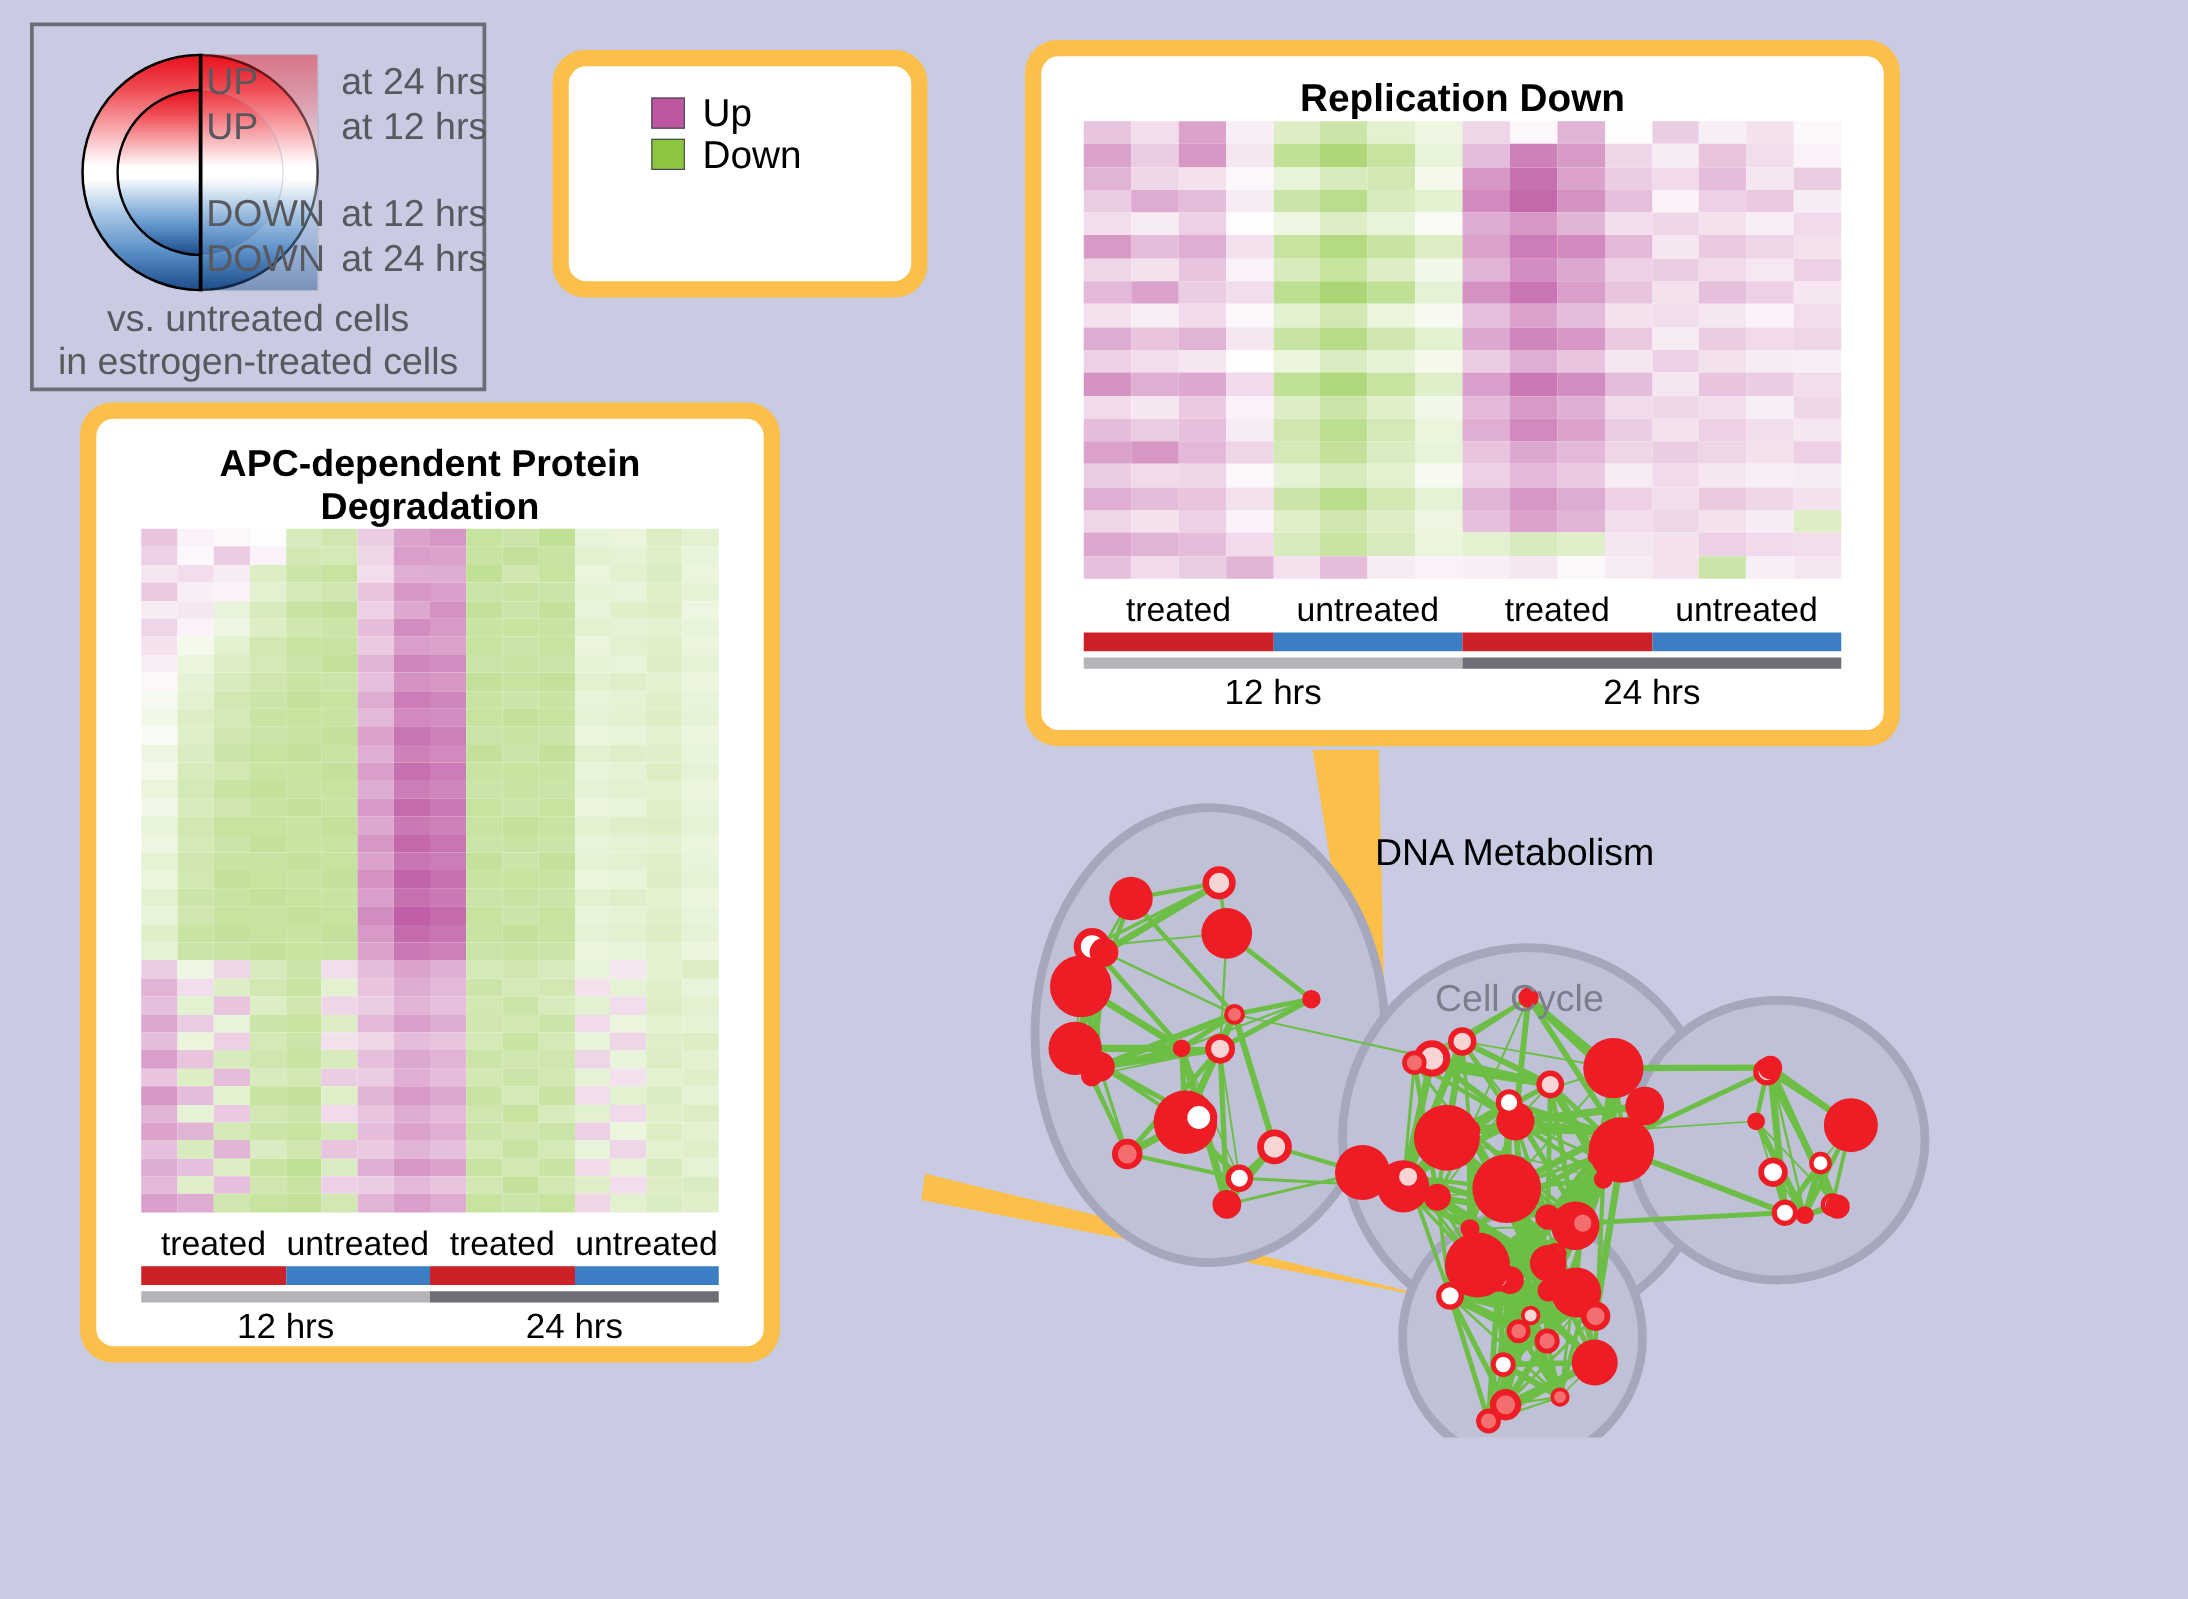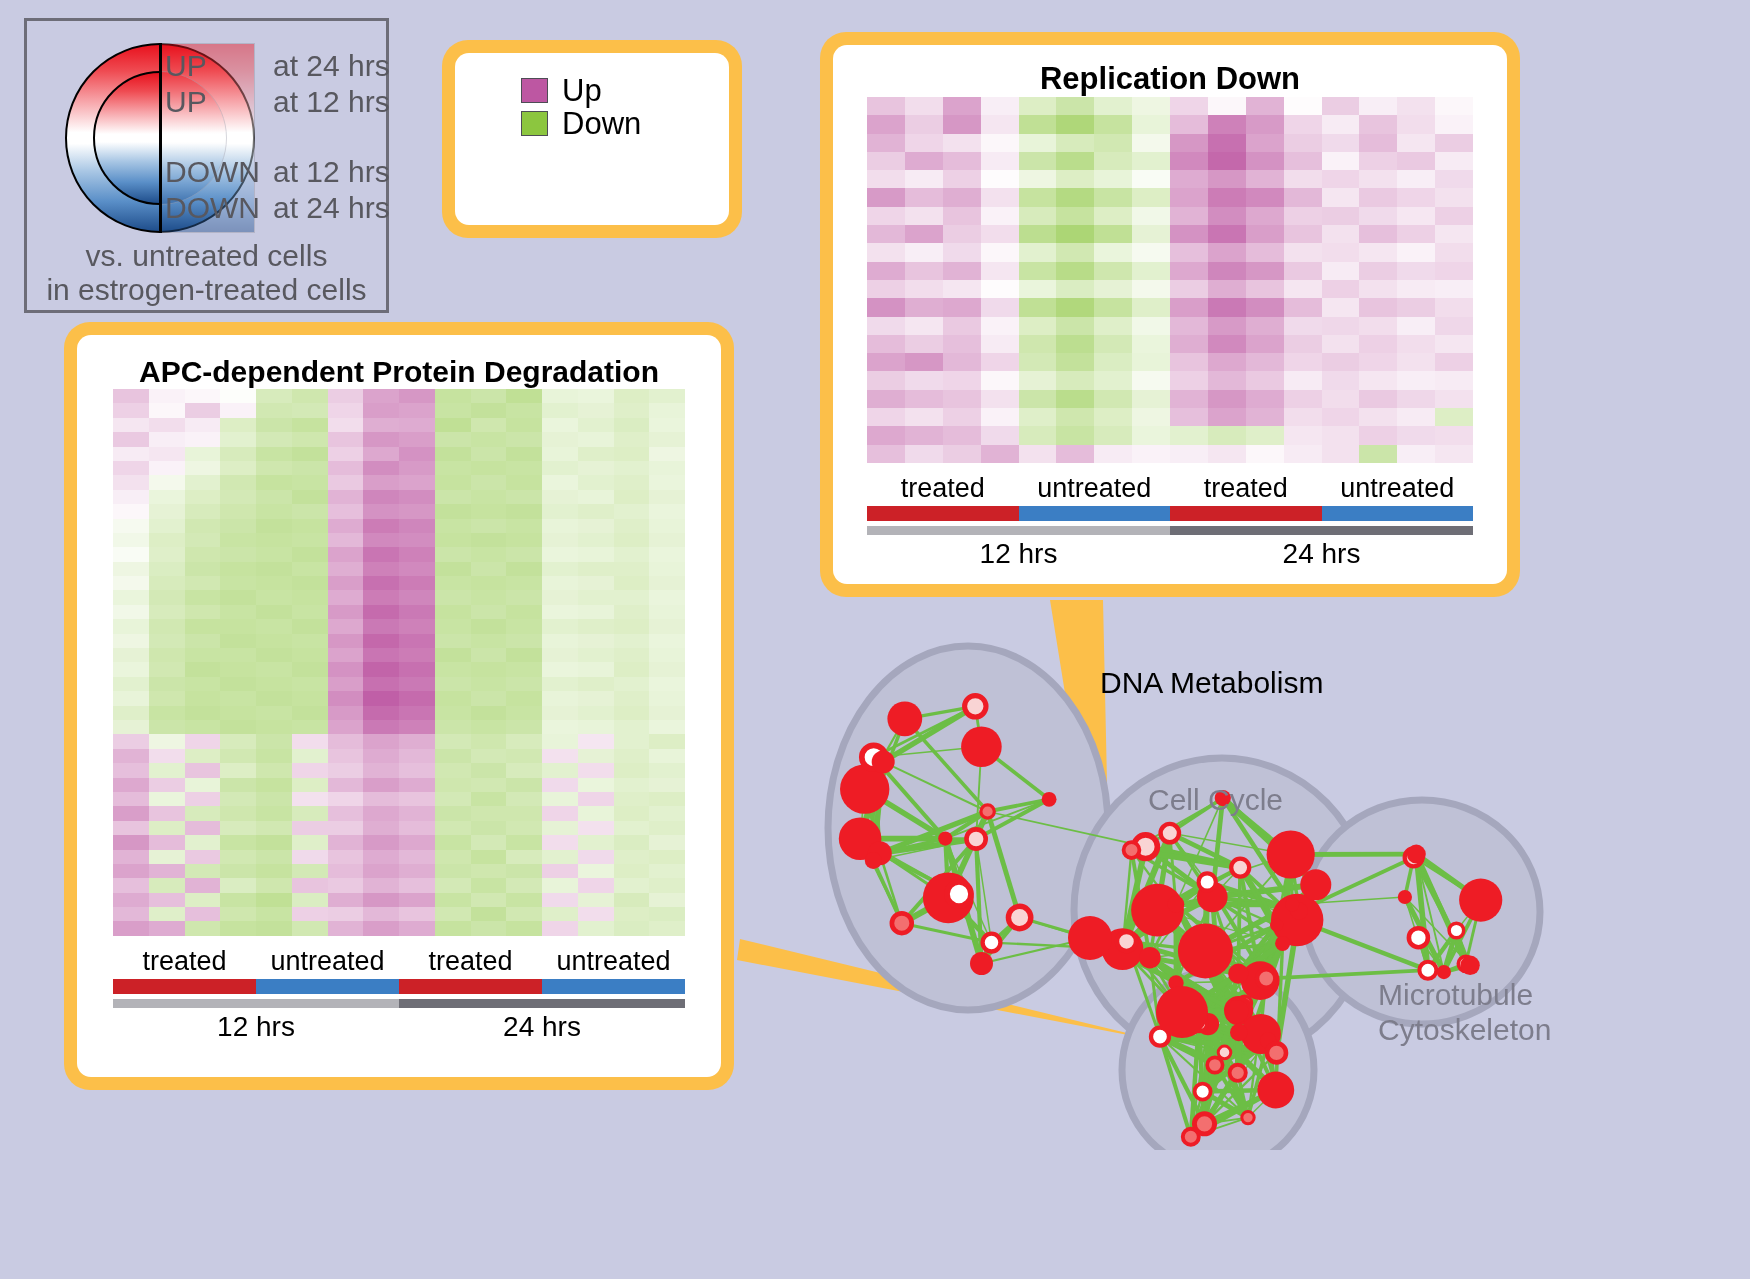--- a/index.html
+++ b/index.html
@@ -75,21 +75,21 @@
   #colorkey-panel{left:442px;top:40px;width:300px;height:198px;}
   #colorkey-panel .panel-inner{padding:16px 14px;}
   .ck-title{font-size:30px;color:#000;text-align:center;line-height:1.12;}
   .ck-rows{margin-top:6px;padding-left:52px;}
   .ck-row{display:flex;align-items:center;gap:14px;margin-top:2px;}
   .ck-swatch{width:27px;height:25px;border:1.5px solid #4d4d55;box-sizing:border-box;}
   .ck-lbl{font-size:31px;color:#000;line-height:1;}
 
   
   #replication-panel{left:820px;top:32px;width:700px;height:565px;}
-  #apc-panel{left:64px;top:322px;width:670px;height:768px;}
+  #apc-panel{left:64px;top:322px;width:560px;height:768px;}
 
   .hm-title{
     text-align:center;font-size:31px;color:#000;font-weight:bold;
     margin-top:16px;
   }
   #apc-panel .hm-title{font-size:30px;margin-top:20px;}
 
   .hm-grid{display:grid;width:100%;}
   .hm-cell{width:100%;}
 
@@ -553,24 +553,20 @@
         <circle cx="448.8" cy="412.4" r="8.8" fill="#ee1c25" stroke="#f8b0b0" stroke-width="0"></circle>
         <circle cx="412.6" cy="471.6" r="8.0" fill="#ffffff" stroke="#ee1c25" stroke-width="3.8"></circle>
         <circle cx="486.5" cy="432.9" r="9.5" fill="#f36f6f" stroke="#ee1c25" stroke-width="4.6"></circle>
         <circle cx="300.0" cy="318.0" r="22.0" fill="#ee1c25"></circle>
         <circle cx="392.0" cy="392.0" r="26.0" fill="#ee1c25"></circle>
       </g>
   </svg>
 
   <div class="cluster-label" id="lbl-dna-metabolism">DNA Metabolism</div>
   <div class="cluster-label" id="lbl-cell-cycle">Cell Cycle</div>
-  <div class="cluster-label" id="lbl-microtubule">
-    <div>Microtubule</div>
-    <div>Cytoskeleton</div>
-  </div>
   <div class="cluster-label" id="lbl-ubiquitin">
   </div>
 
   <div class="panel" id="replication-panel">
     <div class="panel-inner" style="padding:0 34px 14px 34px;">
       <div class="hm-title">Replication Down</div>
       <div class="hm-grid" id="hm-replication" style="grid-template-columns: repeat(16, 1fr);">
           <div class="hm-cell" style="height: 18.3px; background: rgb(232, 196, 222);"></div>
           <div class="hm-cell" style="height: 18.3px; background: rgb(242, 221, 236);"></div>
           <div class="hm-cell" style="height: 18.3px; background: rgb(219, 163, 204);"></div>

